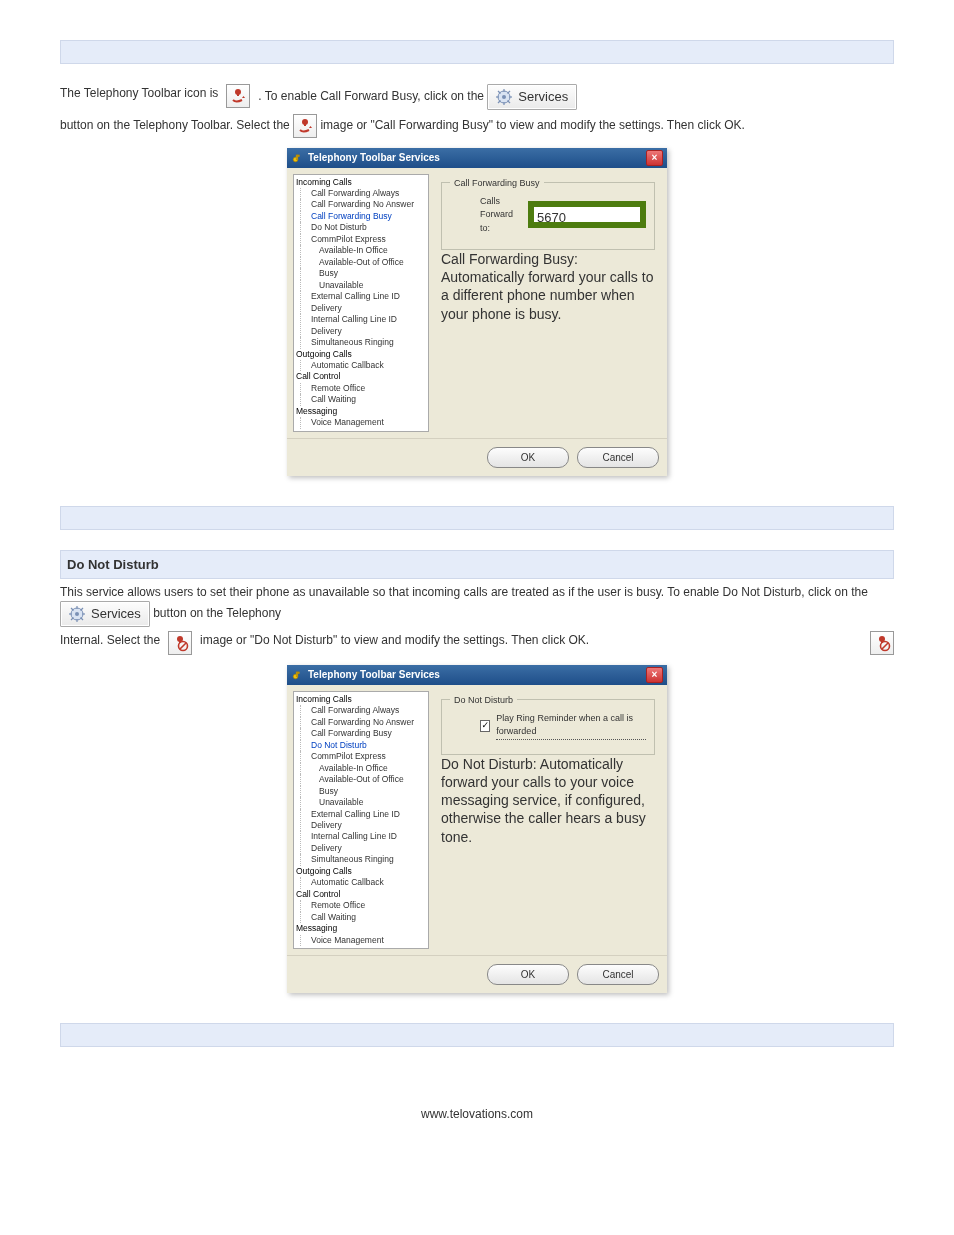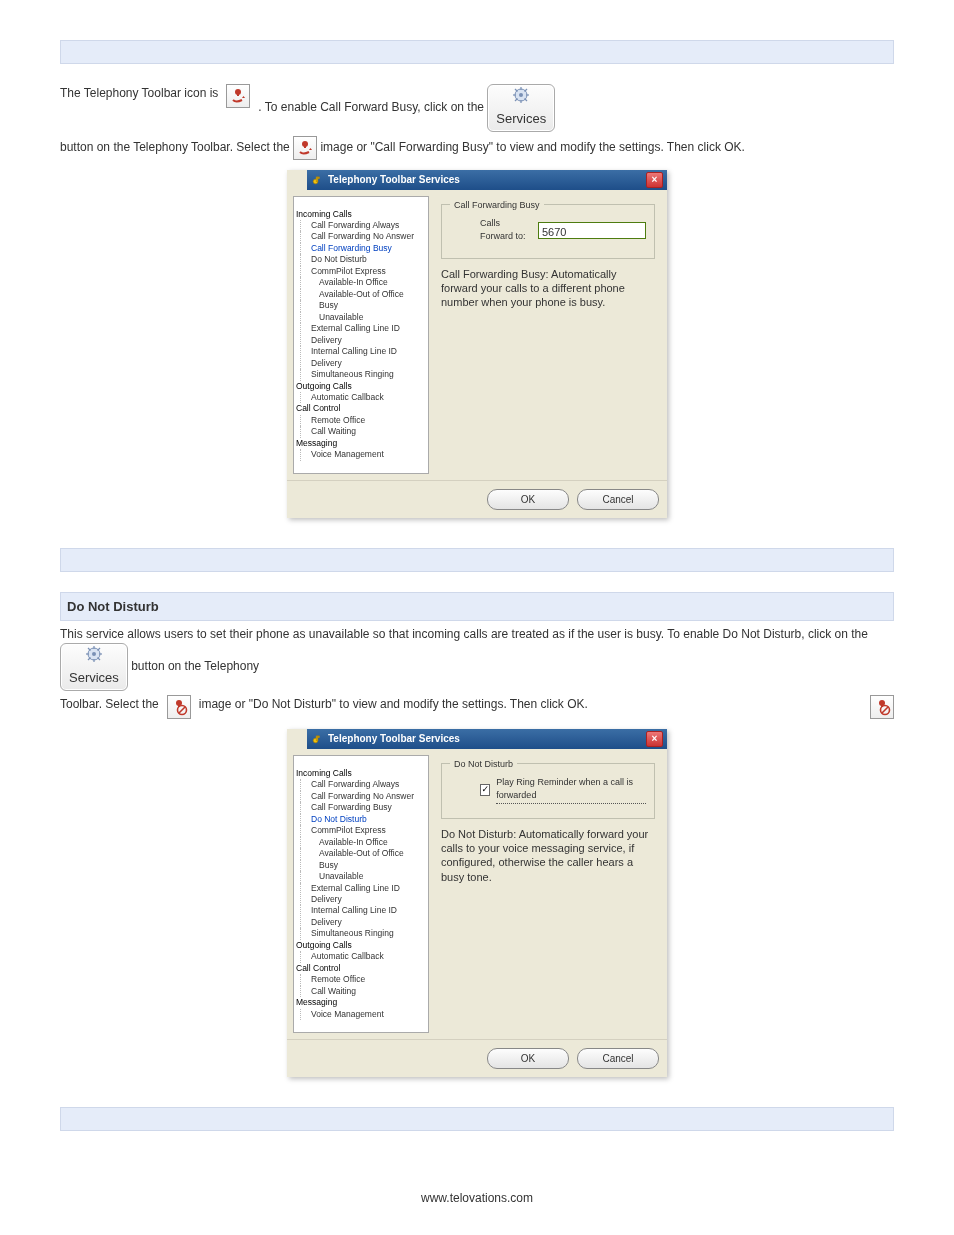--- a/index.html
+++ b/index.html
@@ -1,47 +1,47 @@
 <!DOCTYPE html>
 <html><head>
 <meta charset="utf-8">
 <style>
   body { margin:0; font-family: Arial, sans-serif; background:#fff; color:#333; }
   .page { width:954px; margin:0 auto; padding:40px 0 60px 0; box-sizing:border-box; }
   .bar { height:22px; background:#E5ECF9; border:1px solid #cfd8ea; margin:0 60px 20px 60px; }
   .section { margin:0 60px 30px 60px; font-size:12px; line-height:1.5; }
   .section h3 { font-size:13px; font-weight:bold; margin:0 0 4px 0; background:#E5ECF9; padding:4px 6px; border:1px solid #cfd8ea;}
-  .svc-btn { display:inline-flex; align-items:center; gap:6px; border:1px solid #aaa; background:linear-gradient(#fdfdfd,#eaeaea); padding:2px 8px; border-radius:6px; font-size:13px; box-shadow:inset 0 0 0 1px #fff; vertical-align:middle;flex-direction:column;}
+  .svc-btn { display:inline-flex; align-items:center; gap:6px; border:1px solid #aaa; background:linear-gradient(#fdfdfd,#eaeaea); padding:2px 8px; border-radius:1px; font-size:13px; box-shadow:inset 0 0 0 1px #fff; vertical-align:middle;}
   .svc-btn svg { width:16px; height:16px; }
   .small-icon { display:inline-block; border:1px solid #999; padding:2px; background:linear-gradient(#fff,#eee); vertical-align:middle;}
   .small-icon svg { width:18px; height:18px; display:block; }
   .dialog-wrap { text-align:center; margin:10px 0 20px 0;}
   .dialog { display:inline-block; width:380px; text-align:left; font-size:9px; font-family:Tahoma, Arial, sans-serif; box-shadow:2px 2px 5px rgba(0,0,0,0.25); background:#ECE9D8; }
-  .titlebar { background:linear-gradient(#3b6ea5,#1e4e89); color:#fff; display:flex; align-items:center; padding:2px 4px; justify-content:space-between;margin-left:20px;}
+  .titlebar { background:linear-gradient(#3b6ea5,#1e4e89); color:#fff; display:flex; align-items:center; padding:2px 4px; justify-content:space-between;}
   .titlebar-left { display:flex; align-items:center; gap:5px; font-size:10px; font-weight:bold;}
   .titlebar-left svg { width:12px; height:12px; }
   .close-x { background:linear-gradient(#e77,#c33); color:#fff; width:15px; height:14px; font-size:10px; line-height:14px; text-align:center; border:1px solid #a22; font-weight:bold; border-radius:2px;}
   .dialog-body { display:flex; padding:6px; gap:6px; min-height:230px;}
-  .tree { width:130px; background:#fff; border:1px solid #aaa; padding:12px 2px; font-size:8.5px; line-height:1.35; color:#222;}
+  .tree { width:130px; background:#fff; border:1px solid #aaa; padding:2px 2px; font-size:8.5px; line-height:1.35; color:#222;}
   .tree .t-root { color:#000;}
   .tree .t-leaf { padding-left:10px; color:#333; border-left:1px dotted #bbb; margin-left:4px;}
   .tree .t-sub  { padding-left:18px; color:#333; border-left:1px dotted #bbb; margin-left:4px;}
   .tree .sel1 { color:#0040c0; }
   .tree .sel2 { color:#0040c0; }
   .right-pane { flex:1; padding:2px 6px; }
   .fieldset { border:1px solid #c0c0b0; padding:8px 8px 10px 8px; position:relative; margin-top:6px;}
   .fieldset .legend { position:absolute; top:-6px; left:8px; background:#ECE9D8; padding:0 4px; font-size:9px;}
   .row { display:flex; align-items:center; gap:6px; margin:4px 0;}
   .row-indent { padding-left:30px;justify-content:space-between; }
   .radio { width:10px; height:10px; border:1px solid #666; border-radius:50%; display:inline-flex; align-items:center; justify-content:center; background:#fff;}
   .radio.on::after { content:""; width:5px; height:5px; background:#000; border-radius:50%; display:block;}
   .chk { width:10px; height:10px; border:1px solid #666; background:#fff; display:inline-flex; align-items:center; justify-content:center;}
   .chk.on::after { content:"✓"; font-size:9px; line-height:9px; color:#000;}
-  .txtfield { background:#fff; border:1px solid #4d7c0f; padding:1px 3px; min-width:100px; font-size:11px; height:13px; display:inline-block;}
-  .desc { font-size:11px; color:#333; margin-top:8px; line-height:1.3;}
+  .txtfield { background:#fff; border:6px solid #4d7c0f; padding:1px 3px; min-width:100px; font-size:13px; height:13px; display:inline-block;}
+  .desc { font-size:14px; color:#333; line-height:1.3;}
   .btnrow { display:flex; justify-content:flex-end; gap:8px; padding:8px; border-top:1px solid #d4d0c0;}
   .winbtn { min-width:60px; text-align:center; font-size:10px; border:1px solid #888; background:linear-gradient(#fdfdfd,#e4e4e4); padding:2px 10px; border-radius:10px;}
   .dotted { border-bottom:1px dotted #555;}
   .footer-url { text-align:center; font-size:12px; margin-top:60px;}
   .para p { margin:4px 0;}
   .flex-copy { display:flex; align-items:flex-start; gap:8px;}
   
   .phone-fwd svg, .dnd-icon svg { width:22px; height:22px; }
 </style>
 </head>
@@ -175,21 +175,21 @@
       <p>This service allows users to set their phone as unavailable so that incoming calls are treated as if the user is busy. To enable Do Not Disturb, click on the
         <span class="svc-btn">
           <svg viewBox="0 0 16 16">
               <use href="#svc-gear"></use>
             </svg>
           <span>Services</span>
         </span>
         button on the Telephony
       </p>
       <div class="flex-copy">
-        <div>Toolbar. Select the</div>
+        <div>Internal. Select the</div>
         <div class="small-icon">
             <svg viewBox="0 0 18 18">
               <use href="#dnd-ic"></use>
             </svg>
           </div>
         <div>image or "Do Not Disturb" to view and modify the settings. Then click OK.</div>
         <div style="margin-left:auto;" class="small-icon">
             <svg viewBox="0 0 18 18">
               <use href="#dnd-ic"></use>
             </svg>

